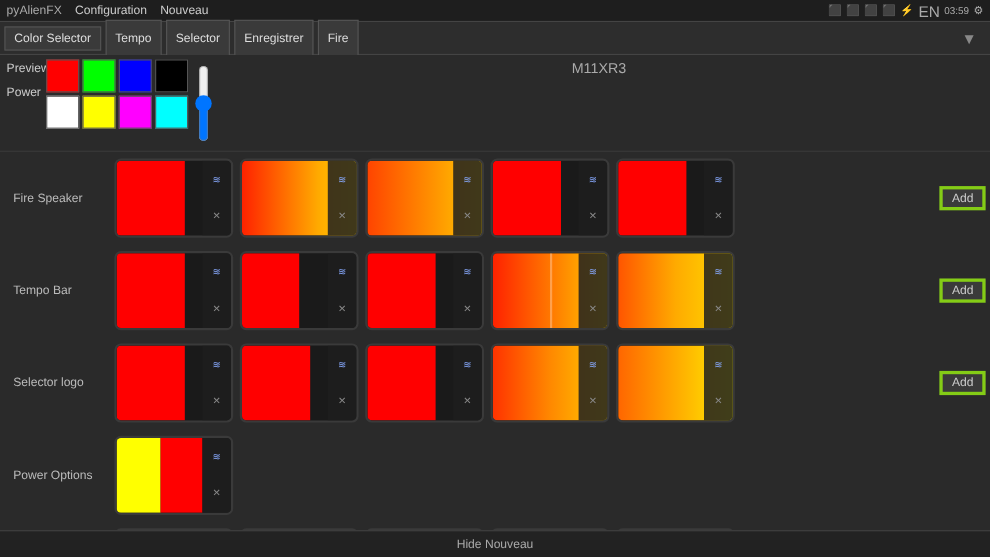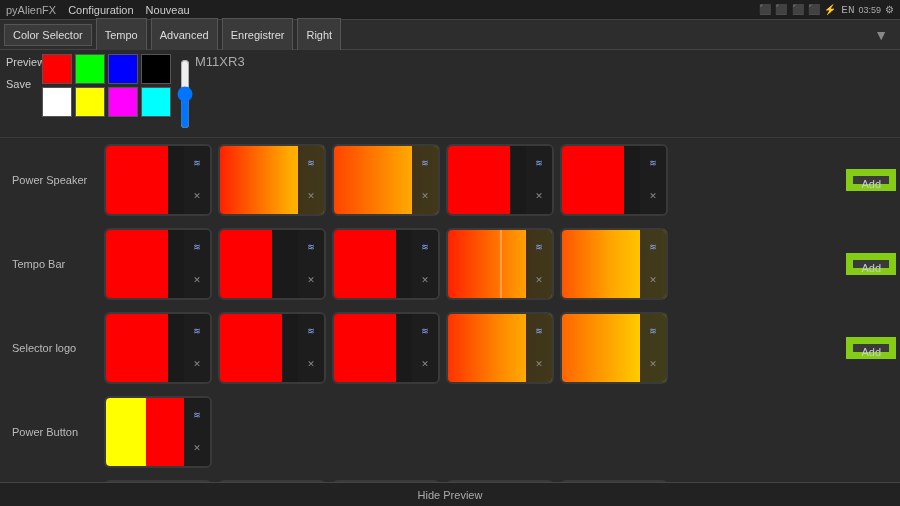--- a/index.html
+++ b/index.html
@@ -156,21 +156,21 @@
     }
     .card-icon-x {
       color: #888;
       font-size: 9px;
       cursor: pointer;
     }
 
     
     .add-btn {
       background: #3a3a3a;
-      border: 7px solid #84cc16;
+      border: 3px solid #84cc16;
       color: #ccc;
       font-size: 11px;
       padding: 2px 8px;
       cursor: pointer;
       height: 22px;
       margin-left: 15px;
       align-self: center;
     }
 
     
@@ -252,68 +252,68 @@
     <span style="color:#aaa;font-size:11px;text-align:center;">pyAlienFX</span>
     <span class="menu-item">Configuration</span>
     <span class="menu-item">Nouveau</span>
 
     <div style="margin-left:auto;display:flex;gap:4px;align-items:center;">
       <span style="color:#c00;font-size:10px;">⬛</span>
       <span style="color:#888;font-size:10px;">⬛</span>
       <span style="color:#888;font-size:10px;">⬛</span>
       <span style="color:#f90;font-size:10px;">⬛</span>
       <span style="color:#ff0;font-size:10px;">⚡</span>
-      <span style="color:#aaa;font-size:11px;font-family:Liberation Mono, monospace;">EN</span>
+      <span style="color:#aaa;font-size:14px;">EN</span>
       <span style="color:#aaa;font-size:9px;">03:59</span>
       <span style="color:#aaa;font-size:10px;">⚙</span>
     </div>
   </div>
 
   <div class="toolbar">
     <div class="color-selector-label">Color Selector</div>
     <button class="toolbar-btn">Tempo</button>
-    <button class="toolbar-btn">Advanced</button>
+    <button class="toolbar-btn">Selector</button>
     <button class="toolbar-btn">Enregistrer</button>
-    <button class="toolbar-btn">Right</button>
+    <button class="toolbar-btn">Fire</button>
     <span class="toolbar-dropdown">▼</span>
   </div>
 
   <div class="panel-row">
     <div class="preview-save-col">
       <span class="preview-label">Preview</span>
-      <span class="save-label">Save</span>
+      <span class="save-label">Power</span>
     </div>
     <div class="color-swatches">
       <div class="swatch-row">
         <div class="swatch swatch-red"></div>
         <div class="swatch swatch-green"></div>
         <div class="swatch swatch-blue"></div>
         <div class="swatch swatch-black"></div>
       </div>
       <div class="swatch-row">
         <div class="swatch swatch-white"></div>
         <div class="swatch swatch-yellow"></div>
         <div class="swatch swatch-magenta"></div>
         <div class="swatch swatch-cyan"></div>
       </div>
     </div>
 
     <div class="tempo-slider-area">
       <input type="range" class="tempo-slider" min="0" max="100" value="50" orient="vertical" style="">
     </div>
 
-    <div style="flex:1;display:flex;align-items:center;">
+    <div style="flex:1;display:flex;justify-content:center;align-items:center;">
       <span style="font-size:13px;color:#aaa;">M11XR3</span>
     </div>
   </div>
 
   <div class="main-zones">
 
     <div class="zone-section">
-      <div class="zone-label">Power Speaker</div>
+      <div class="zone-label">Fire Speaker</div>
       <div class="zone-cards">
 
         <div class="light-card">
           <div style="position:absolute;left:0;top:0;bottom:0;width:60%;background:#ff0000;"></div>
           <div class="card-icons">
             <span class="card-icon">≋</span>
             <span class="card-icon-x">✕</span>
           </div>
         </div>
 
@@ -432,21 +432,21 @@
           <div class="card-icons">
             <span class="card-icon">≋</span>
             <span class="card-icon-x">✕</span>
           </div>
         </div>
       </div>
       <button class="add-btn">Add</button>
     </div>
 
     <div class="zone-section">
-      <div class="zone-label">Power Button</div>
+      <div class="zone-label">Power Options</div>
       <div class="zone-cards">
         <div class="light-card">
           <div style="position:absolute;left:0;top:0;bottom:0;width:38%;background:#ffff00;"></div>
           <div style="position:absolute;left:38%;top:0;bottom:0;right:26px;background:#ff0000;"></div>
           <div class="card-icons">
             <span class="card-icon">≋</span>
             <span class="card-icon-x">✕</span>
           </div>
         </div>
       </div>
@@ -489,15 +489,15 @@
             <span class="card-icon">≋</span>
 
           </div>
         </div>
       </div>
     </div>
 
   </div>
 
   <div class="bottom-bar">
-    <button class="hide-advanced-btn">Hide Preview</button>
+    <button class="hide-advanced-btn">Hide Nouveau</button>
   </div>
 </div>
 
 </body></html>

